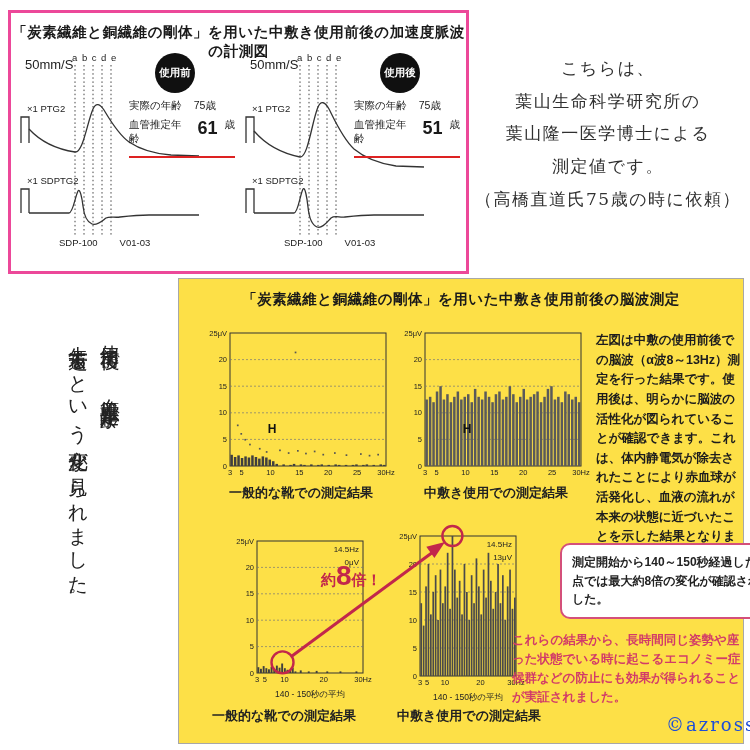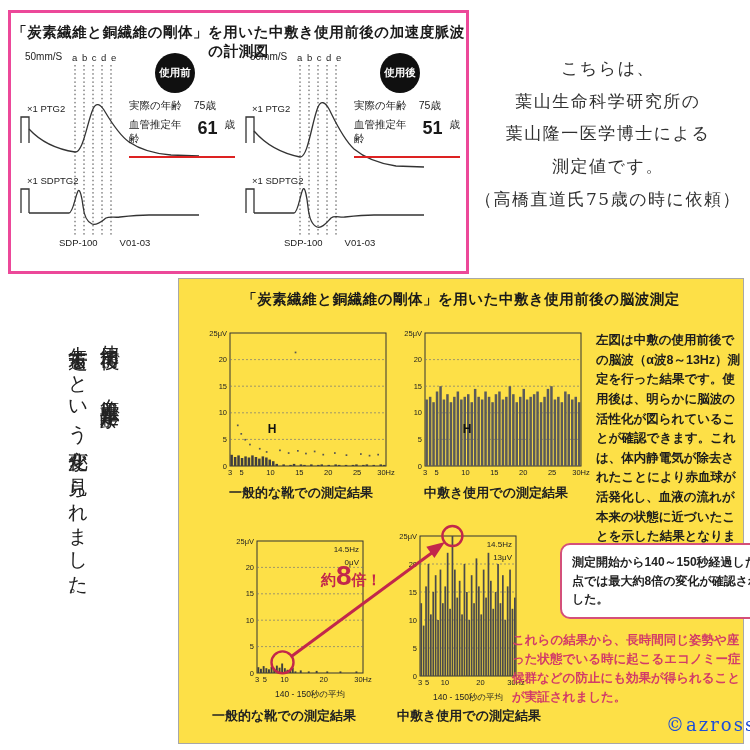--- a/index.html
+++ b/index.html
@@ -6,21 +6,21 @@
   body{width:750px;height:750px;position:relative;background:#fff;
        font-family:"Liberation Sans",sans-serif;color:#1a1a1a;overflow:hidden;}
   .serif{font-family:"DejaVu Serif","Liberation Serif",serif;}
   .abs{position:absolute;}
 
   
   .pulse-box{left:8px;top:10px;width:455px;height:258px;border:3px solid #ec4899;background:#fff;}
   .pulse-title{width:100%;top:10px;text-align:center;font-size:14.5px;font-weight:700;letter-spacing:.5px;}
   .panels{left:6px;top:36px;width:443px;height:214px;display:flex;gap:7px;position:absolute;}
   .panel{position:relative;width:218px;height:214px;}
-  .scale-label{left:8px;top:2px;font-size:10px;color:#222;}
+  .scale-label{left:8px;top:8px;font-size:13px;color:#222;}
   .wave-markers{left:55px;top:3px;font-size:9.5px;letter-spacing:4.6px;color:#222;}
   .badge{left:138px;top:4px;width:40px;height:40px;border-radius:50%;background:#101010;color:#fff;
          display:flex;align-items:center;justify-content:center;font-size:10.5px;font-weight:700;}
   .ages{left:112px;top:50px;width:106px;}
   .age-row1{display:flex;gap:12px;font-size:10.5px;}
   .age-row2{margin-top:5px;display:flex;align-items:flex-start;gap:7px;font-size:10.5px;
             border-bottom:2px solid #dd2222;padding-bottom:10px;}
   .age-big{font-size:18px;font-weight:700;}
   .trace-label{font-size:9.5px;color:#222;}
   .panel-footer{left:42px;top:188px;display:flex;gap:22px;font-size:9.5px;color:#222;position:absolute;}

